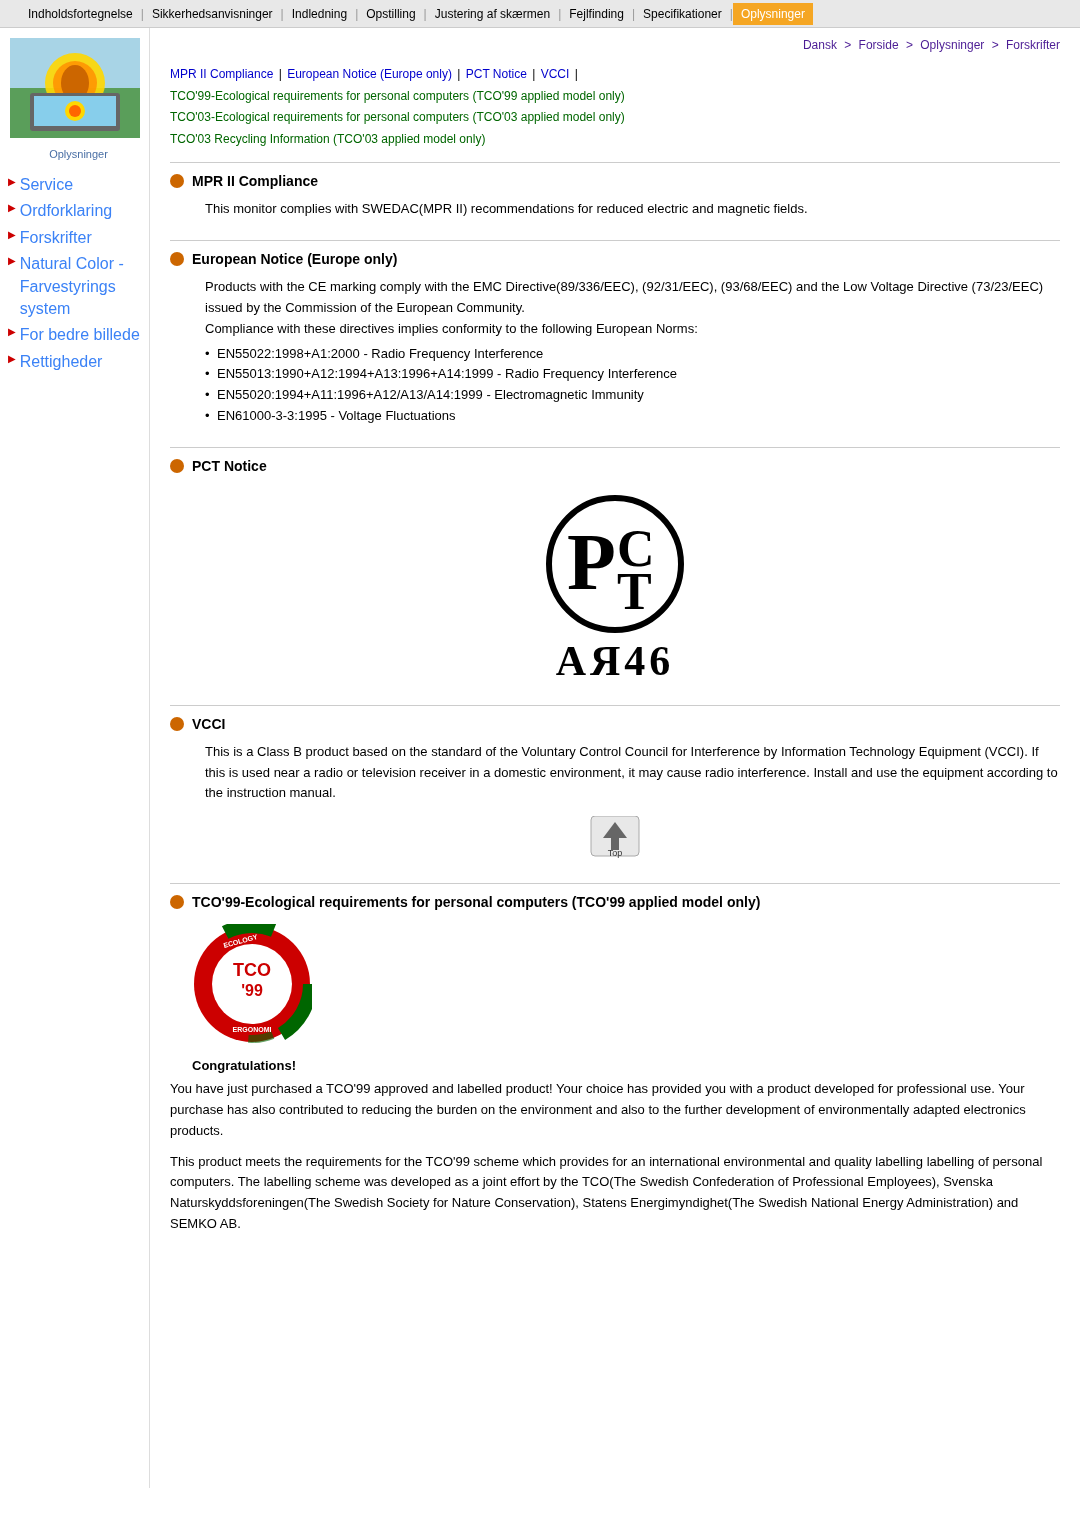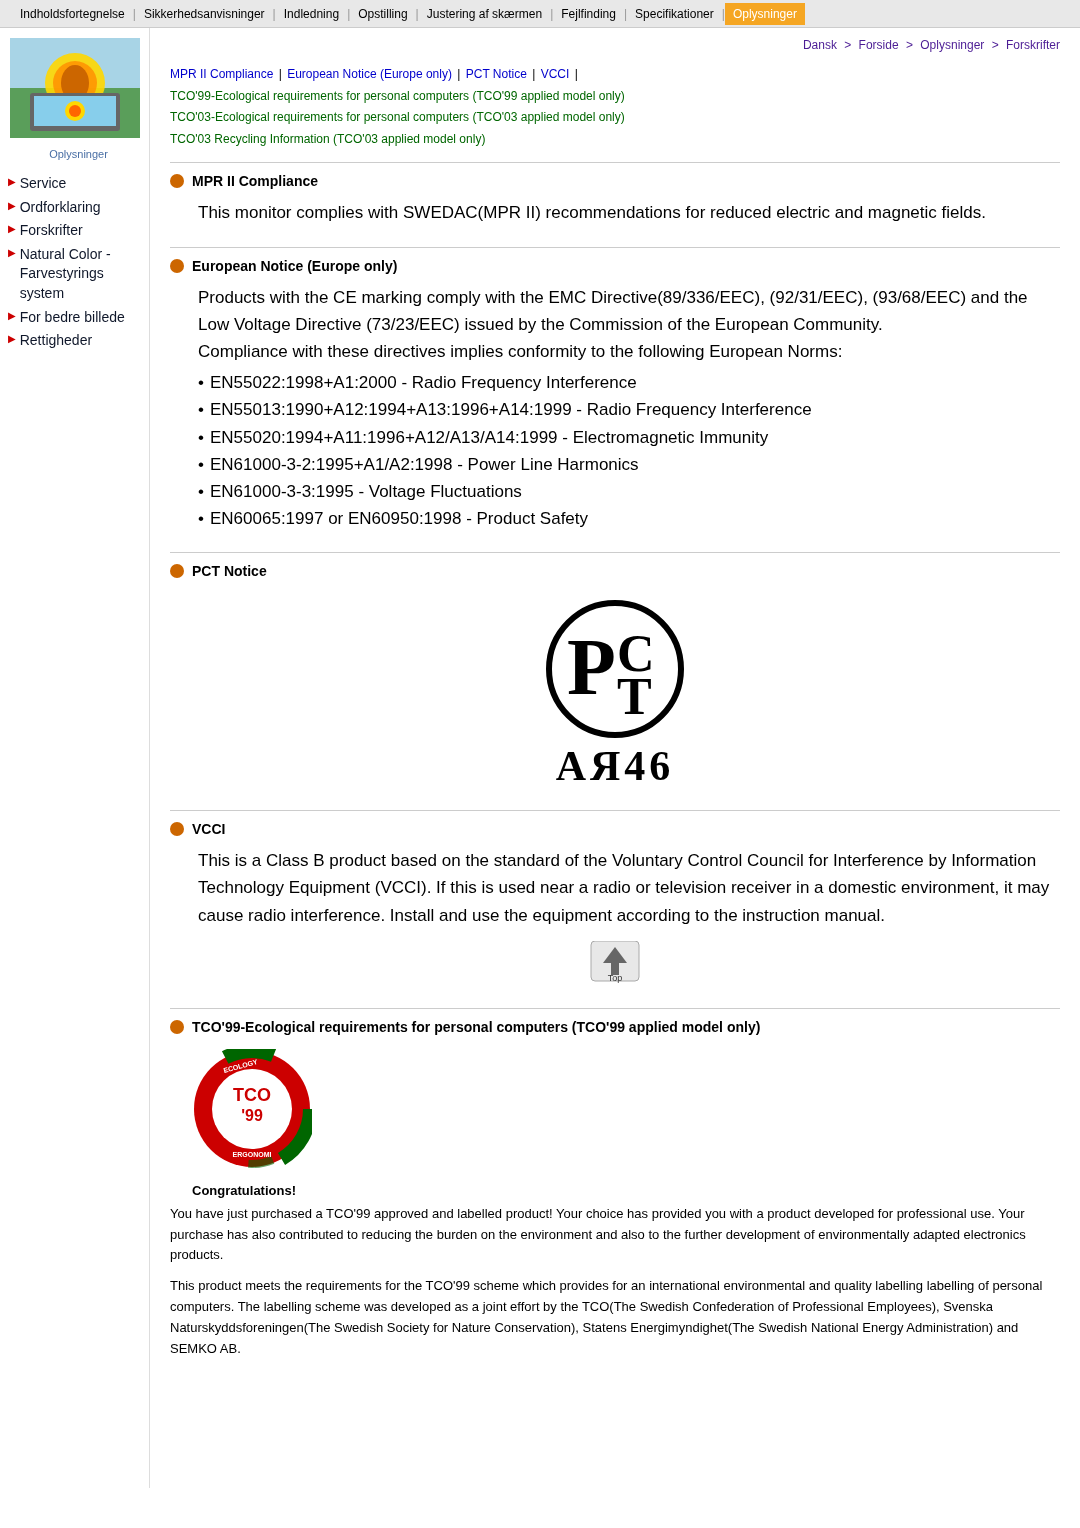--- a/index.html
+++ b/index.html
@@ -11,21 +11,21 @@
       width: 1080px;
     }
 
     
     .top-nav {
       background: #e8e8e8;
       border-bottom: 1px solid #ccc;
       display: flex;
       align-items: center;
       height: 28px;
-      padding: 0 12px;
+      padding: 0 20px;
     }
     .top-nav a {
       color: #000;
       text-decoration: none;
       font-size: 12px;
       padding: 0 8px;
       white-space: nowrap;
     }
     .top-nav .separator {
       color: #999;
@@ -74,23 +74,23 @@
       cursor: pointer;
     }
     .sidebar-item .arrow {
       color: #cc0000;
       font-size: 10px;
       margin-right: 4px;
       margin-top: 2px;
       flex-shrink: 0;
     }
     .sidebar-item a {
-      color: #0f172a;
+      color: #3b82f6;
       text-decoration: none;
-      font-size: 14px;
+      font-size: 16px;
       line-height: 1.4;
     }
 
     
     .content {
       flex: 1;
       padding: 10px 20px;
     }
 
     .breadcrumb {
@@ -138,22 +138,22 @@
       background: #cc6600;
       display: inline-block;
       margin-right: 8px;
       flex-shrink: 0;
     }
     .section-title {
       font-weight: bold;
       font-size: 14px;
     }
     .section-body {
-      margin-left: 28px;
-      font-size: 17px;
+      margin-left: 35px;
+      font-size: 13px;
       line-height: 1.6;
     }
     .section-body ul {
       list-style: none;
       padding: 0;
       margin: 4px 0;
     }
     .section-body ul li {
       padding-left: 12px;
       position: relative;
@@ -309,23 +309,21 @@
       <div class="section-heading">
         <span class="section-bullet"></span>
         <span class="section-title">European Notice (Europe only)</span>
       </div>
       <div class="section-body">
         <p>Products with the CE marking comply with the EMC Directive(89/336/EEC), (92/31/EEC), (93/68/EEC) and the Low Voltage Directive (73/23/EEC) issued by the Commission of the European Community.<br>Compliance with these directives implies conformity to the following European Norms:</p>
         <ul>
           <li>EN55022:1998+A1:2000 - Radio Frequency Interference</li>
           <li>EN55013:1990+A12:1994+A13:1996+A14:1999 - Radio Frequency Interference</li>
           <li>EN55020:1994+A11:1996+A12/A13/A14:1999 - Electromagnetic Immunity</li>
-          <li>EN61000-3-2:1995+A1/A2:1998 - Power Line Harmonics</li>
           <li>EN61000-3-3:1995 - Voltage Fluctuations</li>
-          <li>EN60065:1997 or EN60950:1998 - Product Safety</li>
         </ul>
       </div>
     </div>
 
     <hr class="section-divider">
 
     <div class="section" id="pct">
       <div class="section-heading">
         <span class="section-bullet"></span>
         <span class="section-title">PCT Notice</span>

